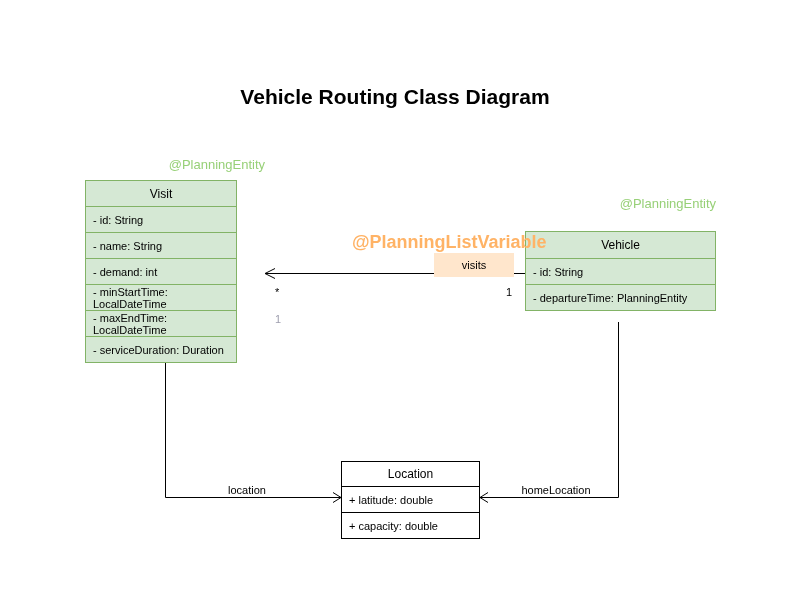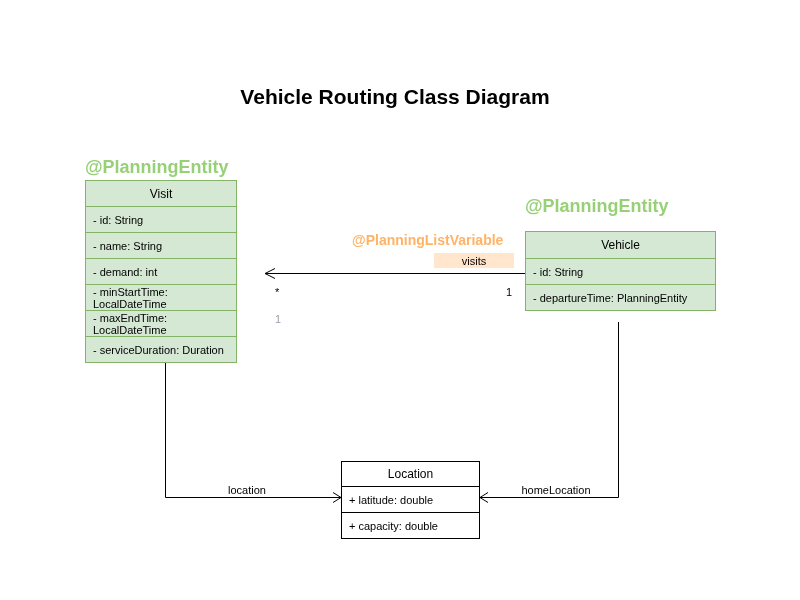--- a/index.html
+++ b/index.html
@@ -24,33 +24,33 @@
 
   .vehicle-class { left: 525px; top: 231px; width: 191px; }
   .vehicle-class .cls-header { height: 26px; }
   .vehicle-class .cls-row    { height: 26px; }
 
   .location-class { left: 341px; top: 461px; width: 139px; border-color: #000; background: #ffffff; }
   .location-class .cls-header { height: 24px; }
   .location-class .cls-row    { height: 26px; border-top-color: #000; }
 
   .entity-annotation {
-    position: absolute; font-size: 18px; font-weight: bold; text-align: left;
+    position: absolute; font-size: 13px; font-weight: normal; text-align: right;
     color: var(--annotation-green, #97d077);
   }
   .visit-annotation   { left: 85px;  top: 157px; width: 180px; }
   .vehicle-annotation { left: 525px; top: 196px; width: 191px; }
 
   .plv-annotation {
     position: absolute; left: 352px; top: 232px; width: 162px; 
-    font-size: 14px; font-weight: bold; color: var(--annotation-orange, #ffb366);
+    font-size: 18px; font-weight: bold; color: var(--annotation-orange, #ffb366);
   }
 
   .visits-label {
-    position: absolute; left: 434px; top: 253px; width: 80px; height: 15px;
+    position: absolute; left: 434px; top: 253px; width: 80px; height: 24px;
     background: var(--orange-fill, #ffe6cc);
     display: flex; align-items: center; justify-content: center;
     font-size: 11px; color: #000;
   }
 
   .mult { position: absolute; font-size: 11px; color: #000; }
   .mult-star  { left: 275px; top: 286px; }
   .mult-one   { left: 506px; top: 286px; }
   .mult-faint { left: 275px; top: 313px; color: #9e9eae; }
 

